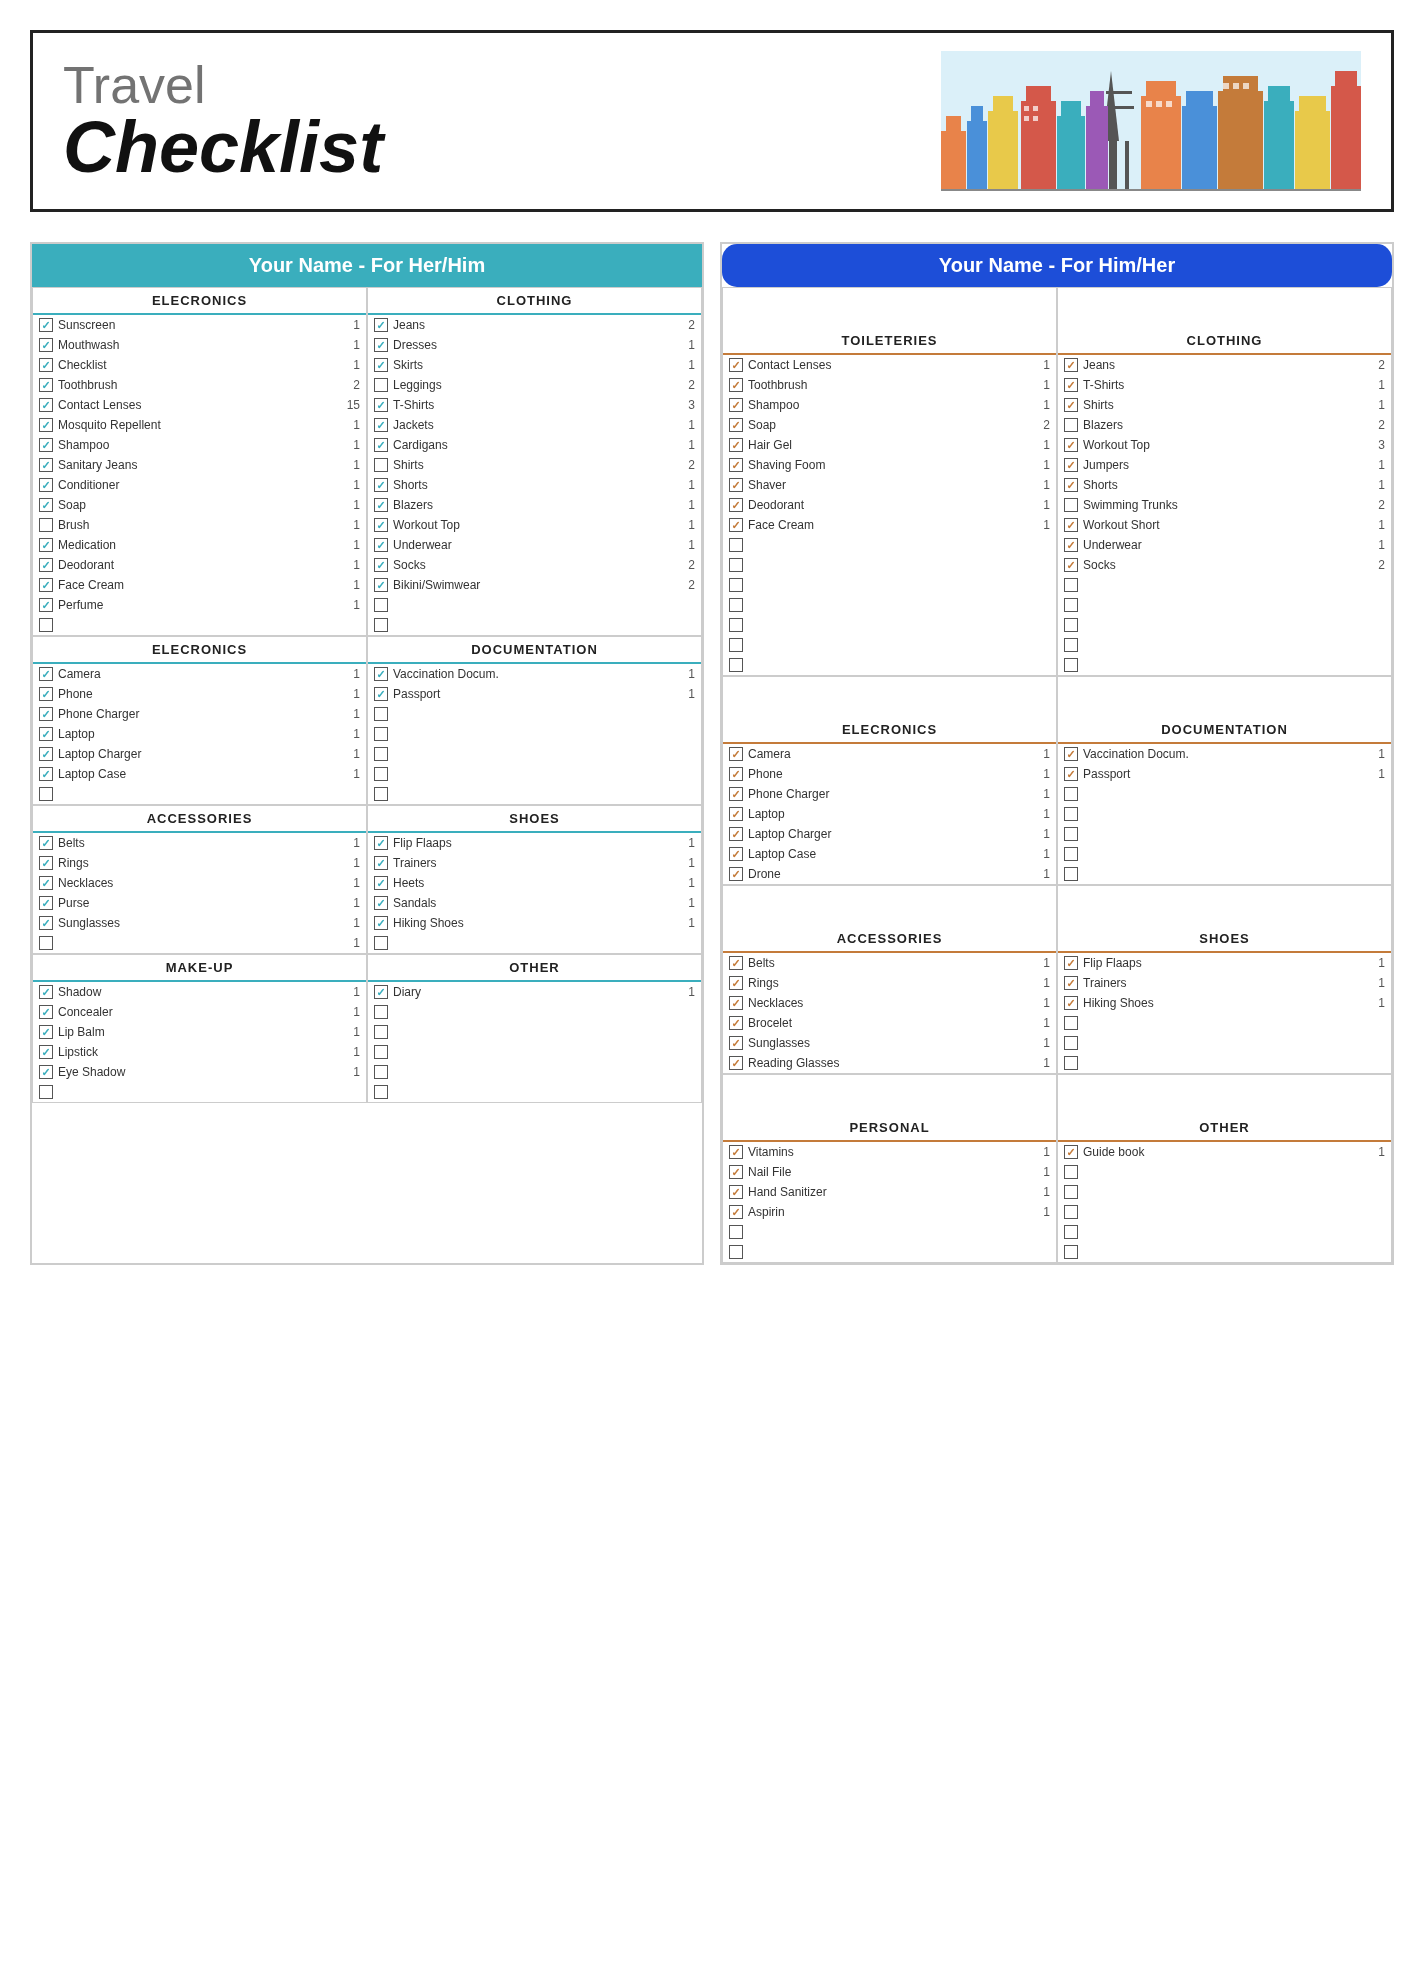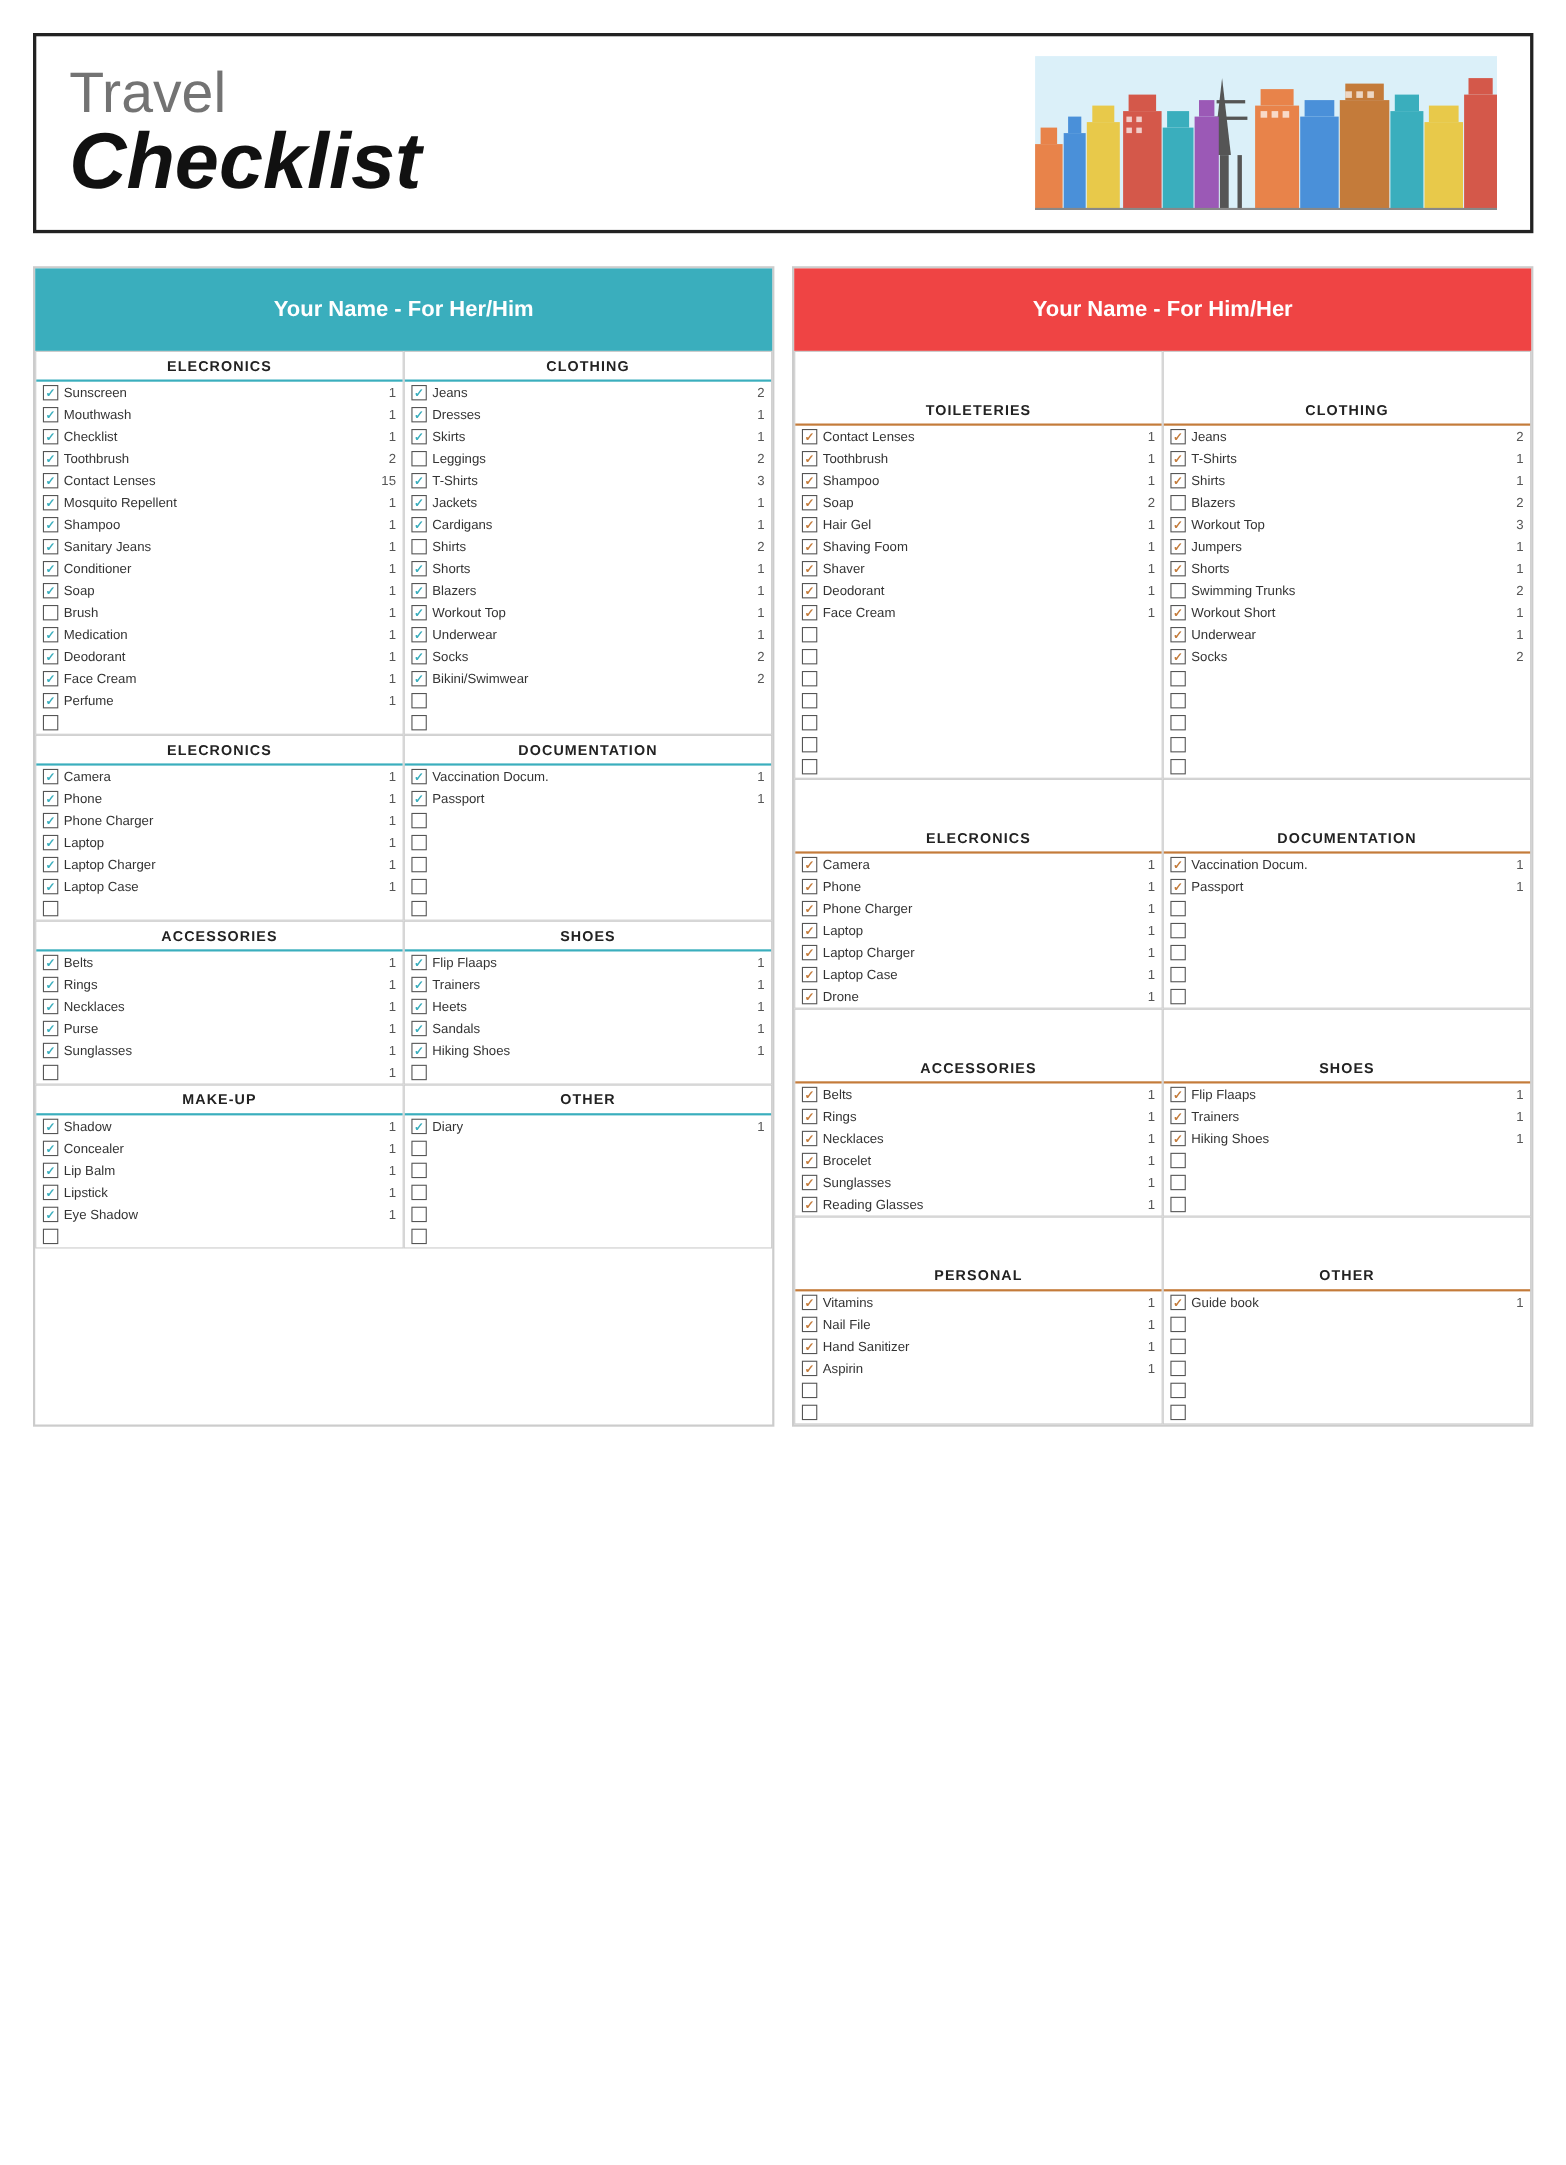--- a/index.html
+++ b/index.html
@@ -43,28 +43,28 @@
     
     .main-content {
       display: flex;
       gap: 16px;
     }
     .panel {
       flex: 1;
       border: 2px solid #ccc;
     }
     .panel-header {
-      padding: 26px;
+      padding: 10px;
       text-align: center;
       font-size: 20px;
       font-weight: bold;
       color: #fff;
     }
     .panel-header.blue { background: #3aaebd; }
-    .panel-header.brown { background: #ef4444; }
+    .panel-header.brown { background: #1d4ed8; border-radius: 15px; }
 
     
     .section-grid {
       display: grid;
       grid-template-columns: 1fr 1fr;
     }
     .section {
       border: 1px solid #ccc;
       padding: 0;
     }

